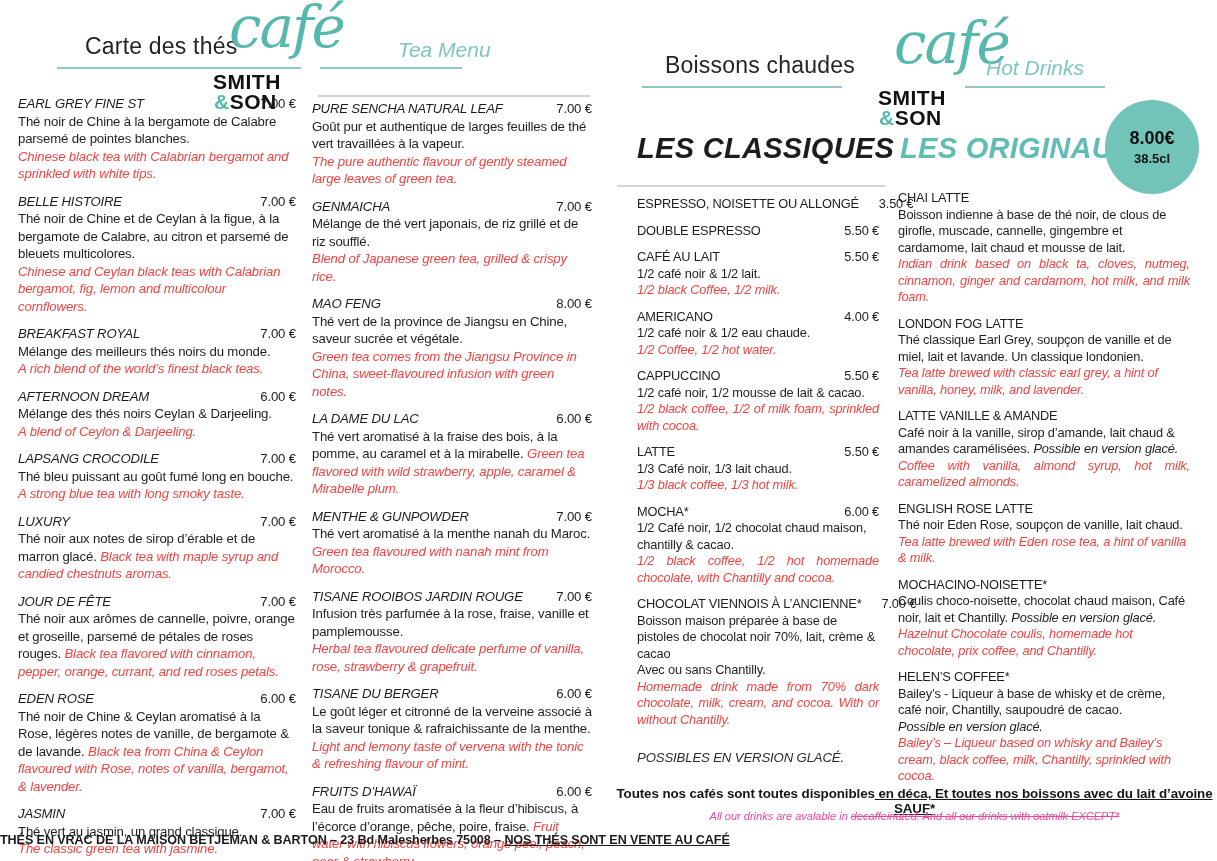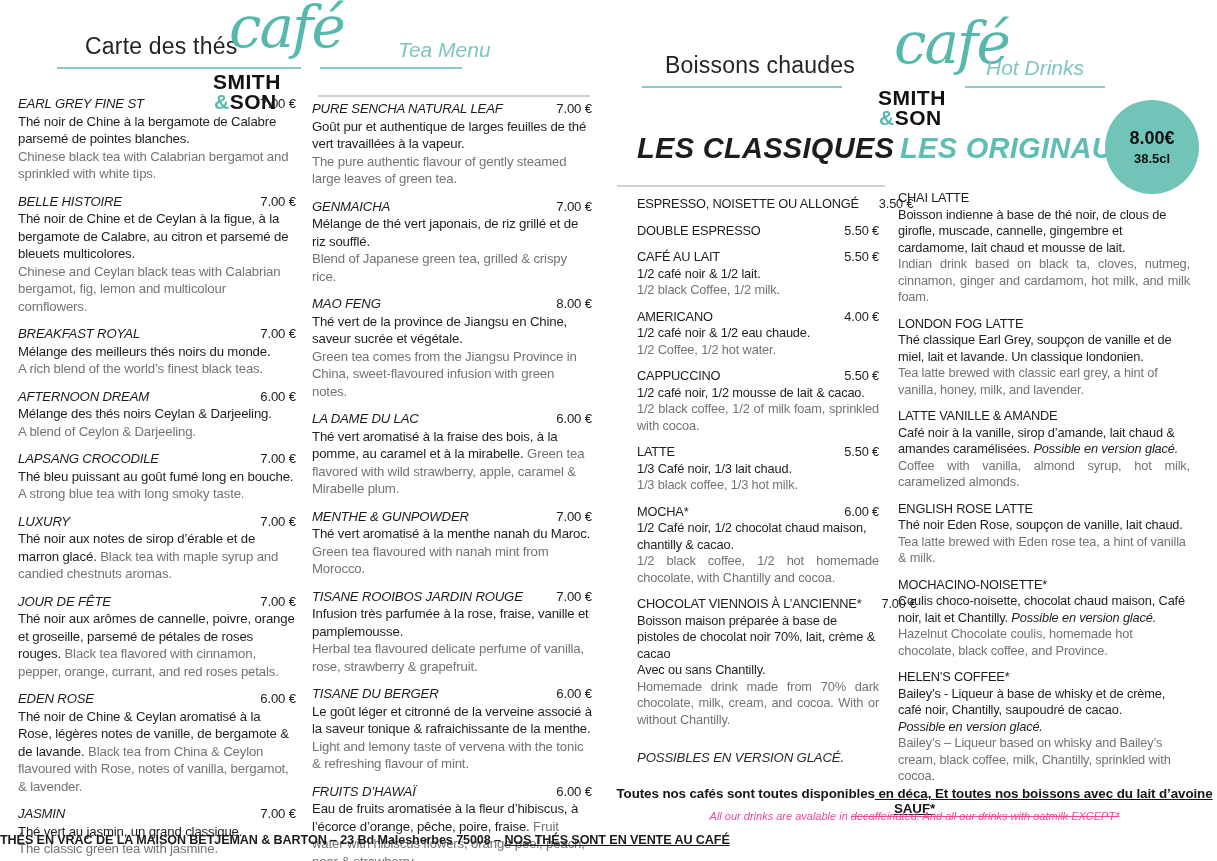--- a/index.html
+++ b/index.html
@@ -34,21 +34,21 @@
   
   .col { position:absolute; font-size:13.2px; line-height:17.5px; letter-spacing:-0.15px; }
   #right-page .col { font-size:12.8px; line-height:16.5px; }
   .item { margin-bottom:10px; }
   .item-head { display:flex; justify-content:space-between; gap:20px; }
   .item-name { white-space:nowrap; letter-spacing:-0.2px; color:#1d1d1d; }
   .teas .item-name { font-style:italic; }
   .item-price { white-space:nowrap; color:#1d1d1d; }
   .item-body .fr { white-space:pre-line; color:#1f1f1f; }
   .item-body .fr-it { font-style:italic; color:#1f1f1f; }
-  .item-body .en { color:#737373; }
+  .item-body .en { font-style:italic; color:#ef4444; }
   .item-body .en.block { display:block; }
   .item-body .en.justify { display:block; text-align:justify; }
 
   .classics-note { font-style:italic; color:#2a2a2a; margin-top:22px; font-size:13.2px; }
 
   
   .left-footer { position:absolute; left:0; top:833px; width:600px; font-size:12.6px; font-weight:bold; color:#1b1b1b; letter-spacing:-0.1px; white-space:nowrap; }
   .underline { text-decoration:underline; }
   .right-footer { position:absolute; left:0; width:605px; text-align:center; }
   .rf1 { top:786px; font-size:13.4px; font-weight:bold; color:#161616; letter-spacing:-0.1px; }
@@ -309,21 +309,21 @@
         <div class="item">
           <div class="item-head">
             <span class="item-name">ENGLISH ROSE LATTE</span>
           </div>
           <div class="item-body"><span class="fr">Thé noir Eden Rose, soupçon de vanille, lait chaud.</span><span class="en block">Tea latte brewed with Eden rose tea, a hint of vanilla &amp; milk.</span></div>
         </div>
         <div class="item">
           <div class="item-head">
             <span class="item-name">MOCHACINO-NOISETTE*</span>
           </div>
-          <div class="item-body"><span class="fr">Coulis choco-noisette, chocolat chaud maison, Café noir, lait et Chantilly.</span><span class="fr-it"> Possible en version glacé.</span><span class="en block">Hazelnut Chocolate coulis, homemade hot chocolate, black coffee, and Province.</span></div>
+          <div class="item-body"><span class="fr">Coulis choco-noisette, chocolat chaud maison, Café noir, lait et Chantilly.</span><span class="fr-it"> Possible en version glacé.</span><span class="en block">Hazelnut Chocolate coulis, homemade hot chocolate, prix coffee, and Chantilly.</span></div>
         </div>
         <div class="item">
           <div class="item-head">
             <span class="item-name">HELEN’S COFFEE*</span>
           </div>
           <div class="item-body"><span class="fr">Bailey’s - Liqueur à base de whisky et de crème, café noir, Chantilly, saupoudré de cacao.
 </span><span class="fr-it"> Possible en version glacé.</span><span class="en block">Bailey’s – Liqueur based on whisky and Bailey’s cream, black coffee, milk, Chantilly, sprinkled with cocoa.</span></div>
         </div>
       </div>
 

